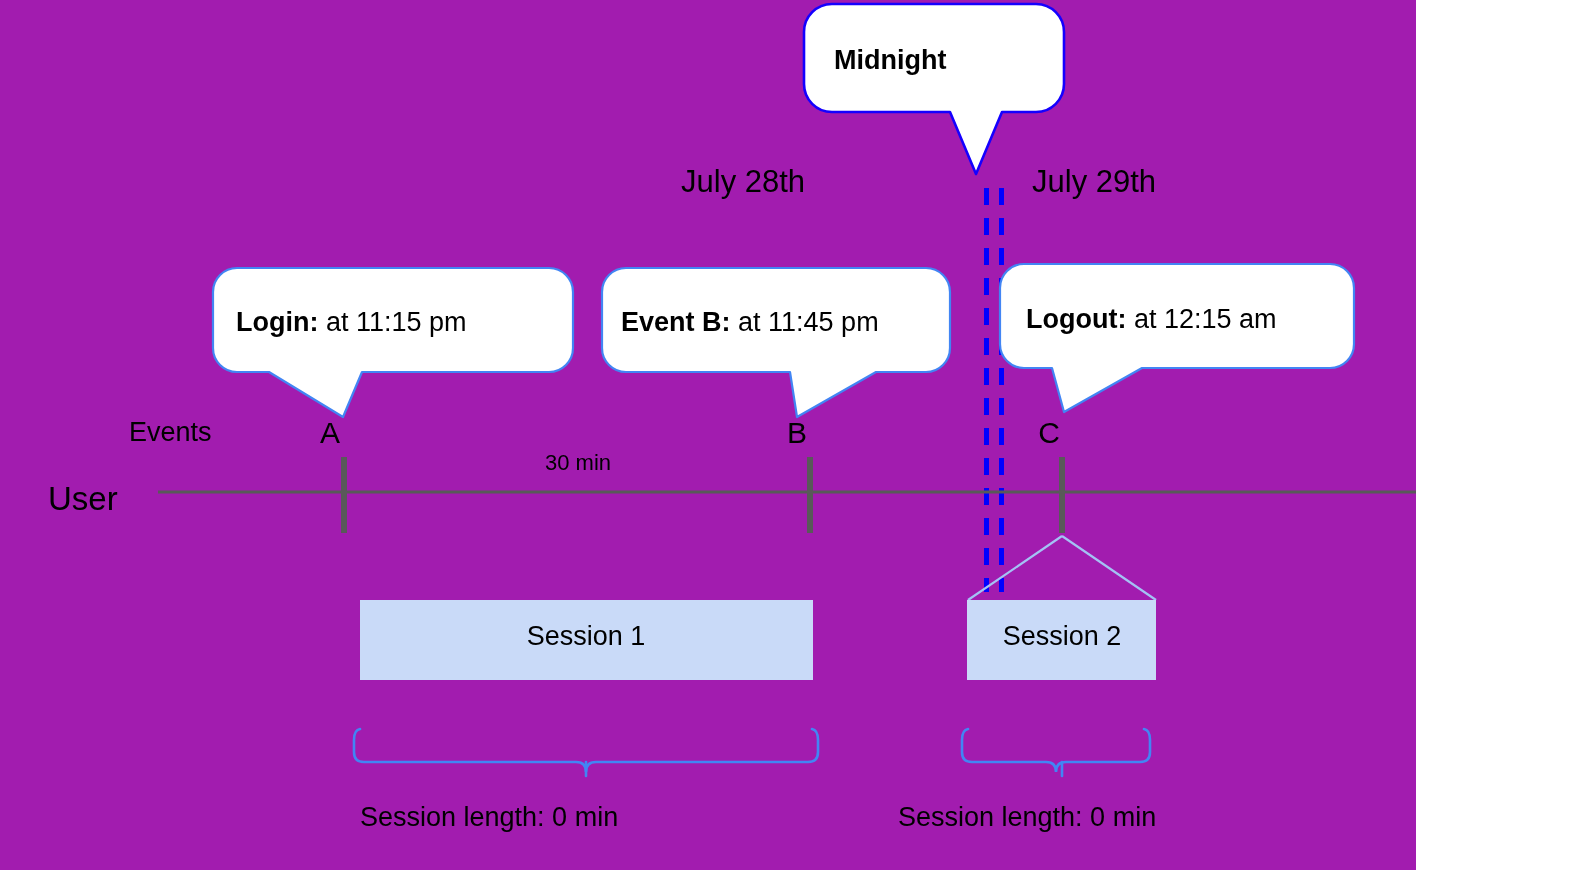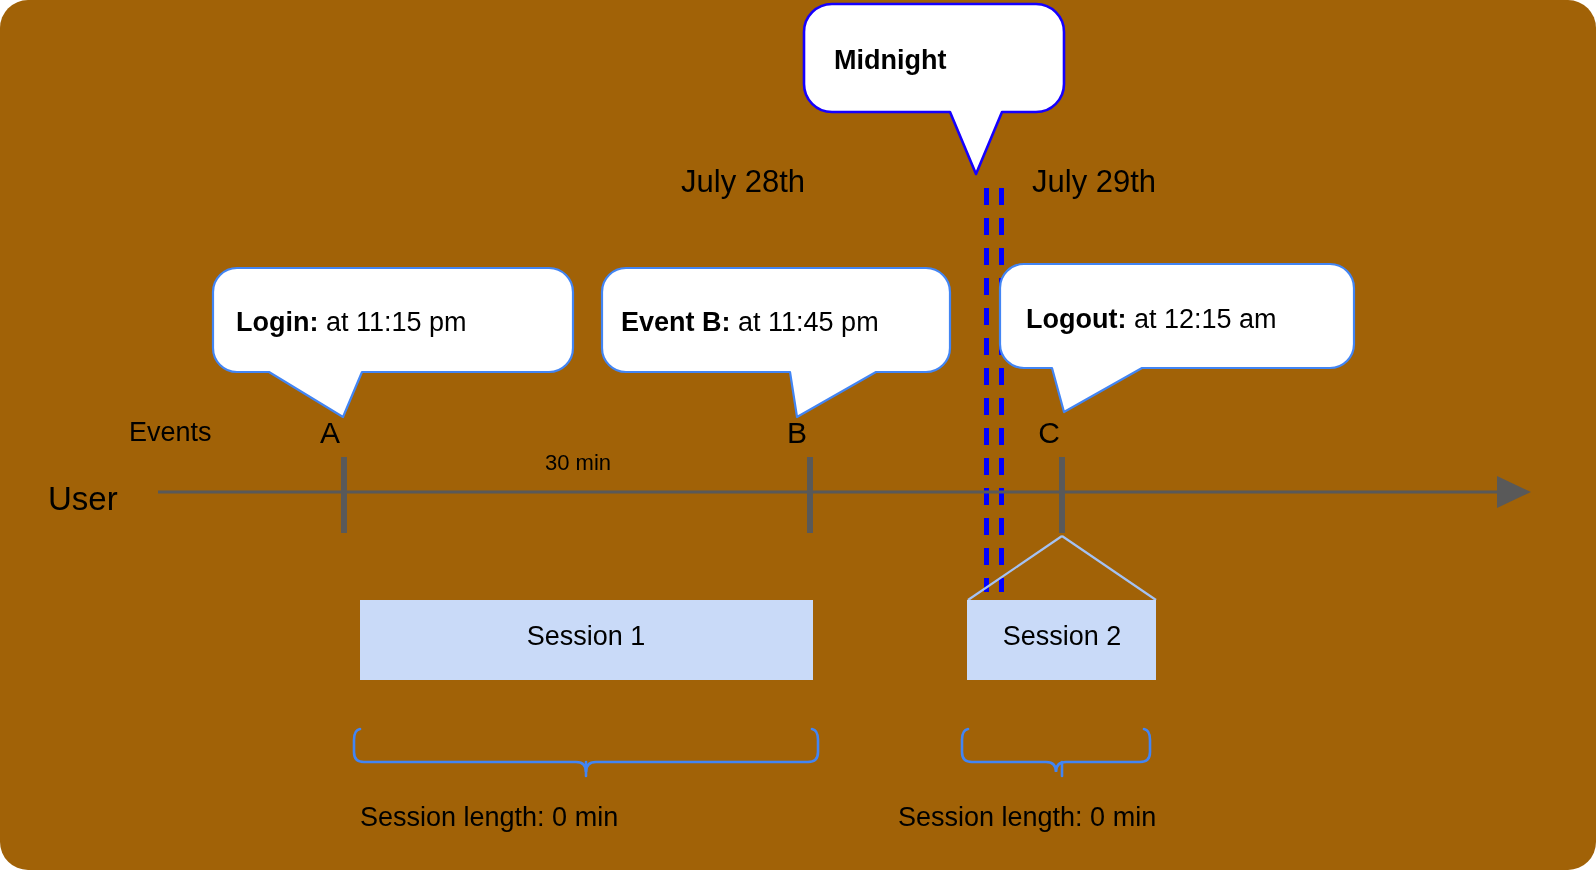--- a/index.html
+++ b/index.html
@@ -6,25 +6,24 @@
     margin: 0;
     padding: 0;
     background: #ffffff;
   }
   body {
     font-family: "Liberation Sans", sans-serif;
     color: #000000;
   }
   #stage {
     position: relative;
-    width: 1596px;
+    width: 1416px;
     height: 870px;
-    background: #a16207;
+    background: #a21caf;
     overflow: hidden;
-    border-radius: 28px;
   }
   #diagram-svg {
     position: absolute;
     left: 0;
     top: 0;
     width: 1596px;
     height: 870px;
   }
   .svg-text {
     font-family: "Liberation Sans", sans-serif;

